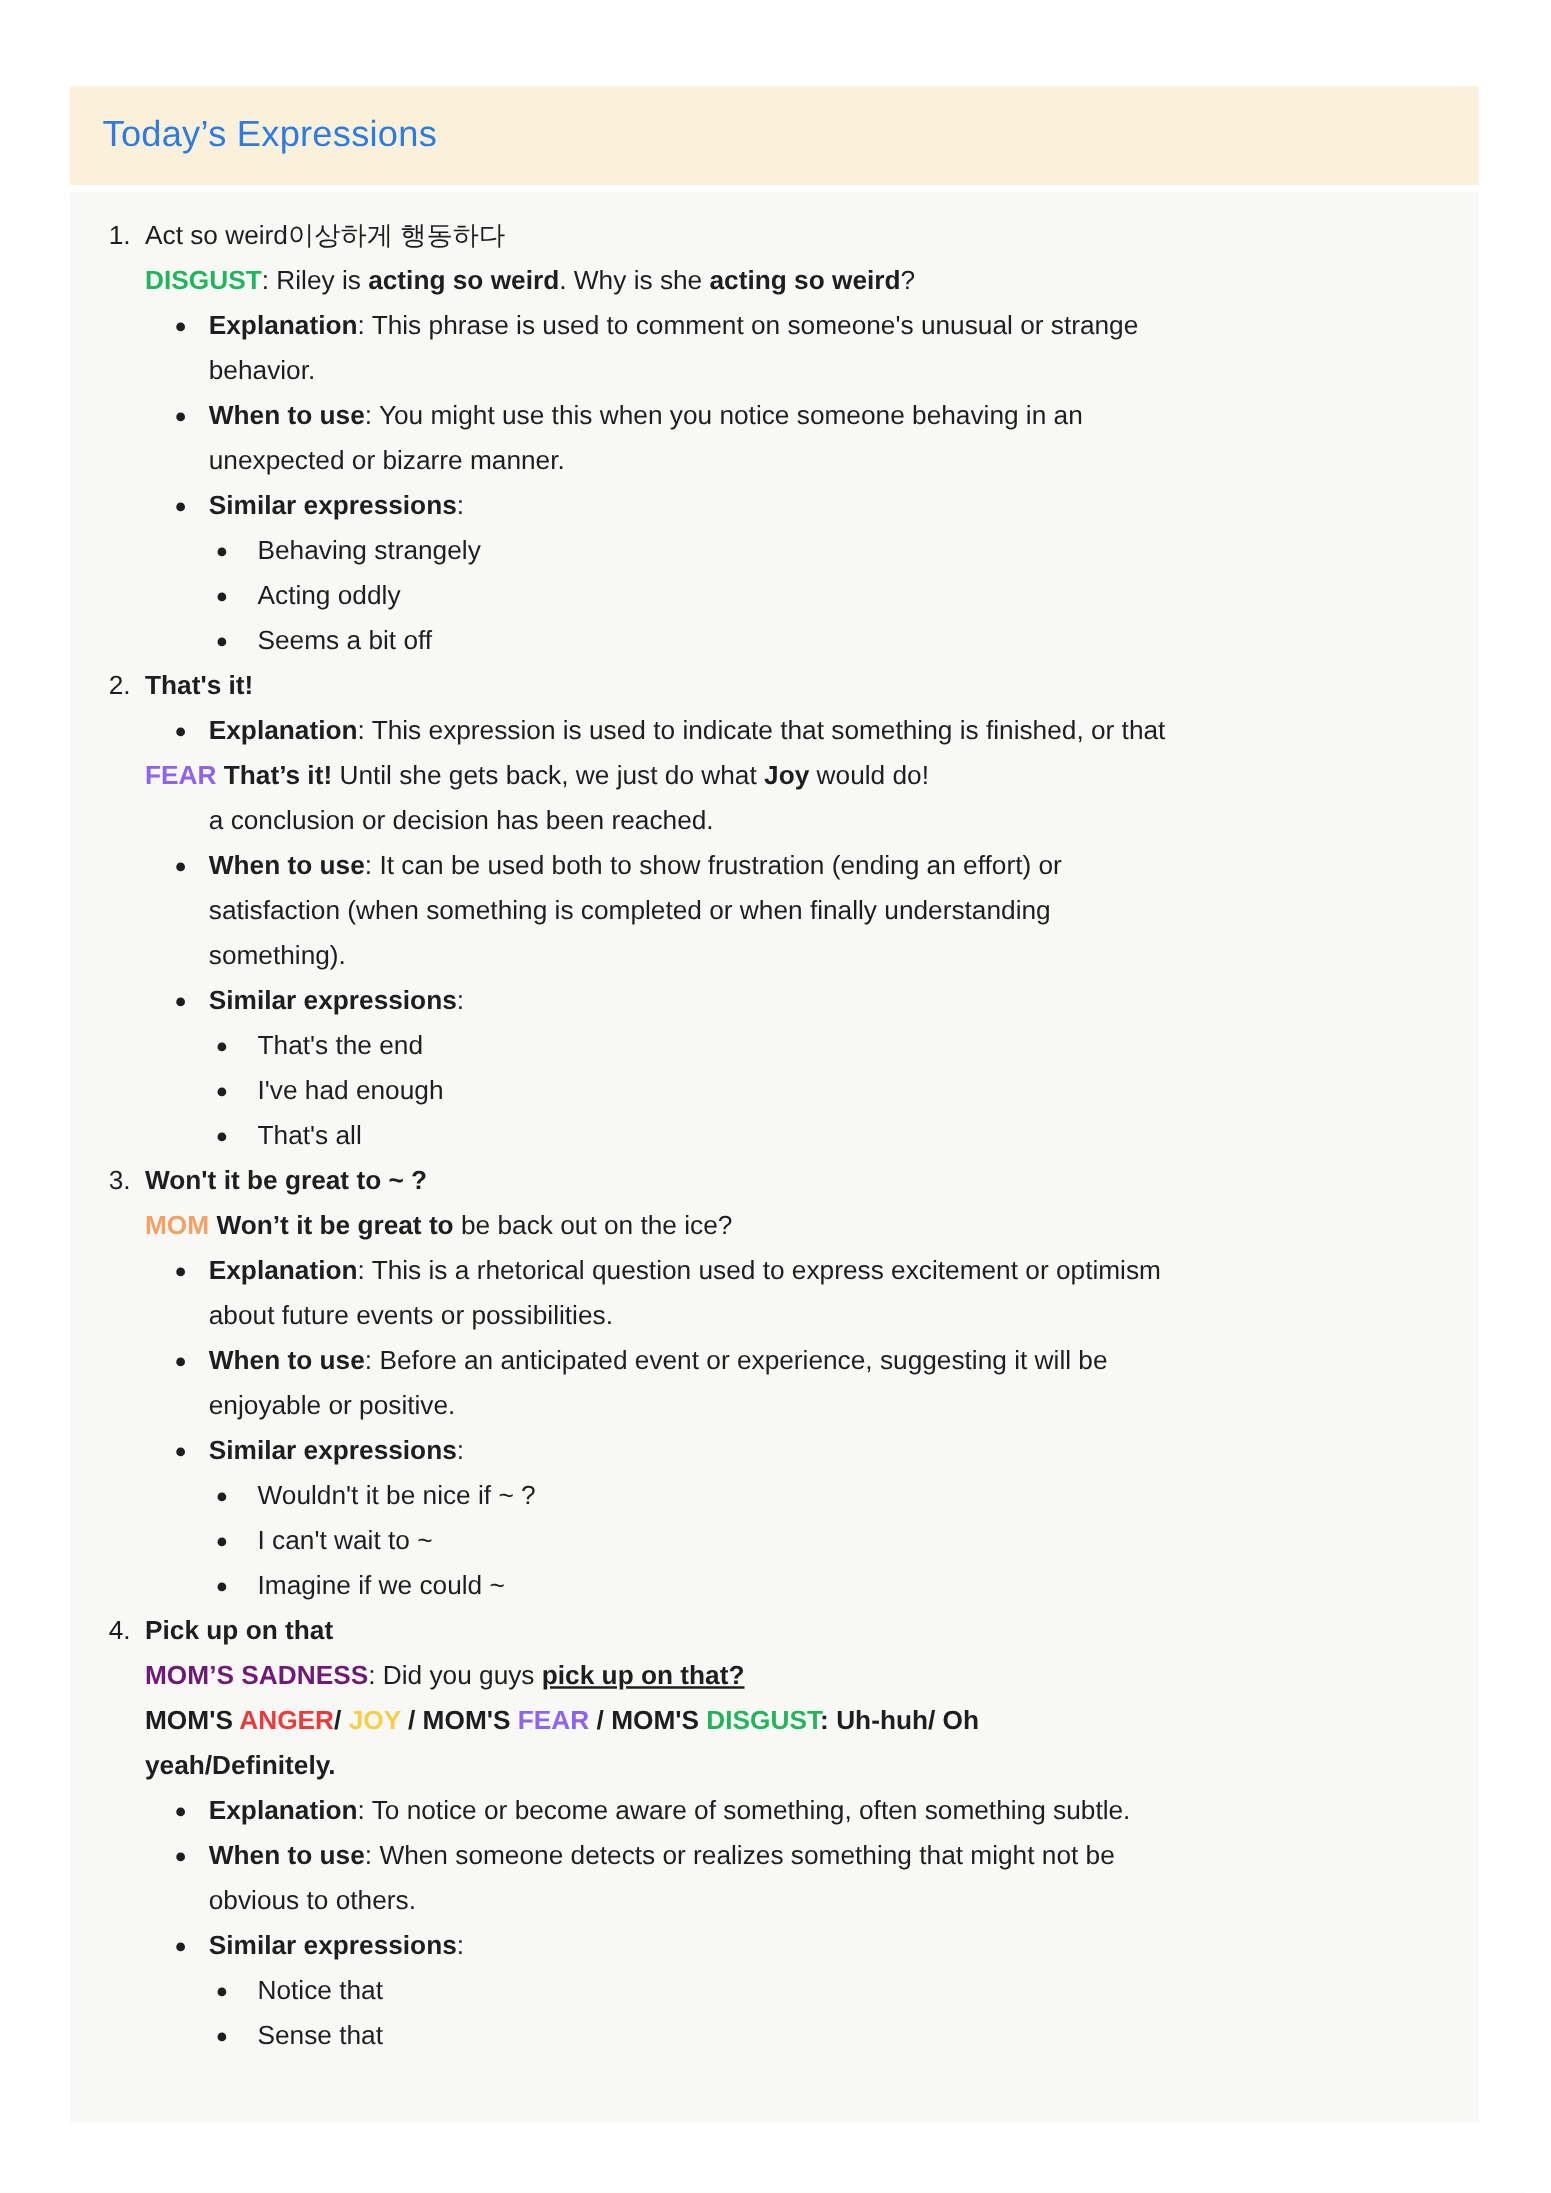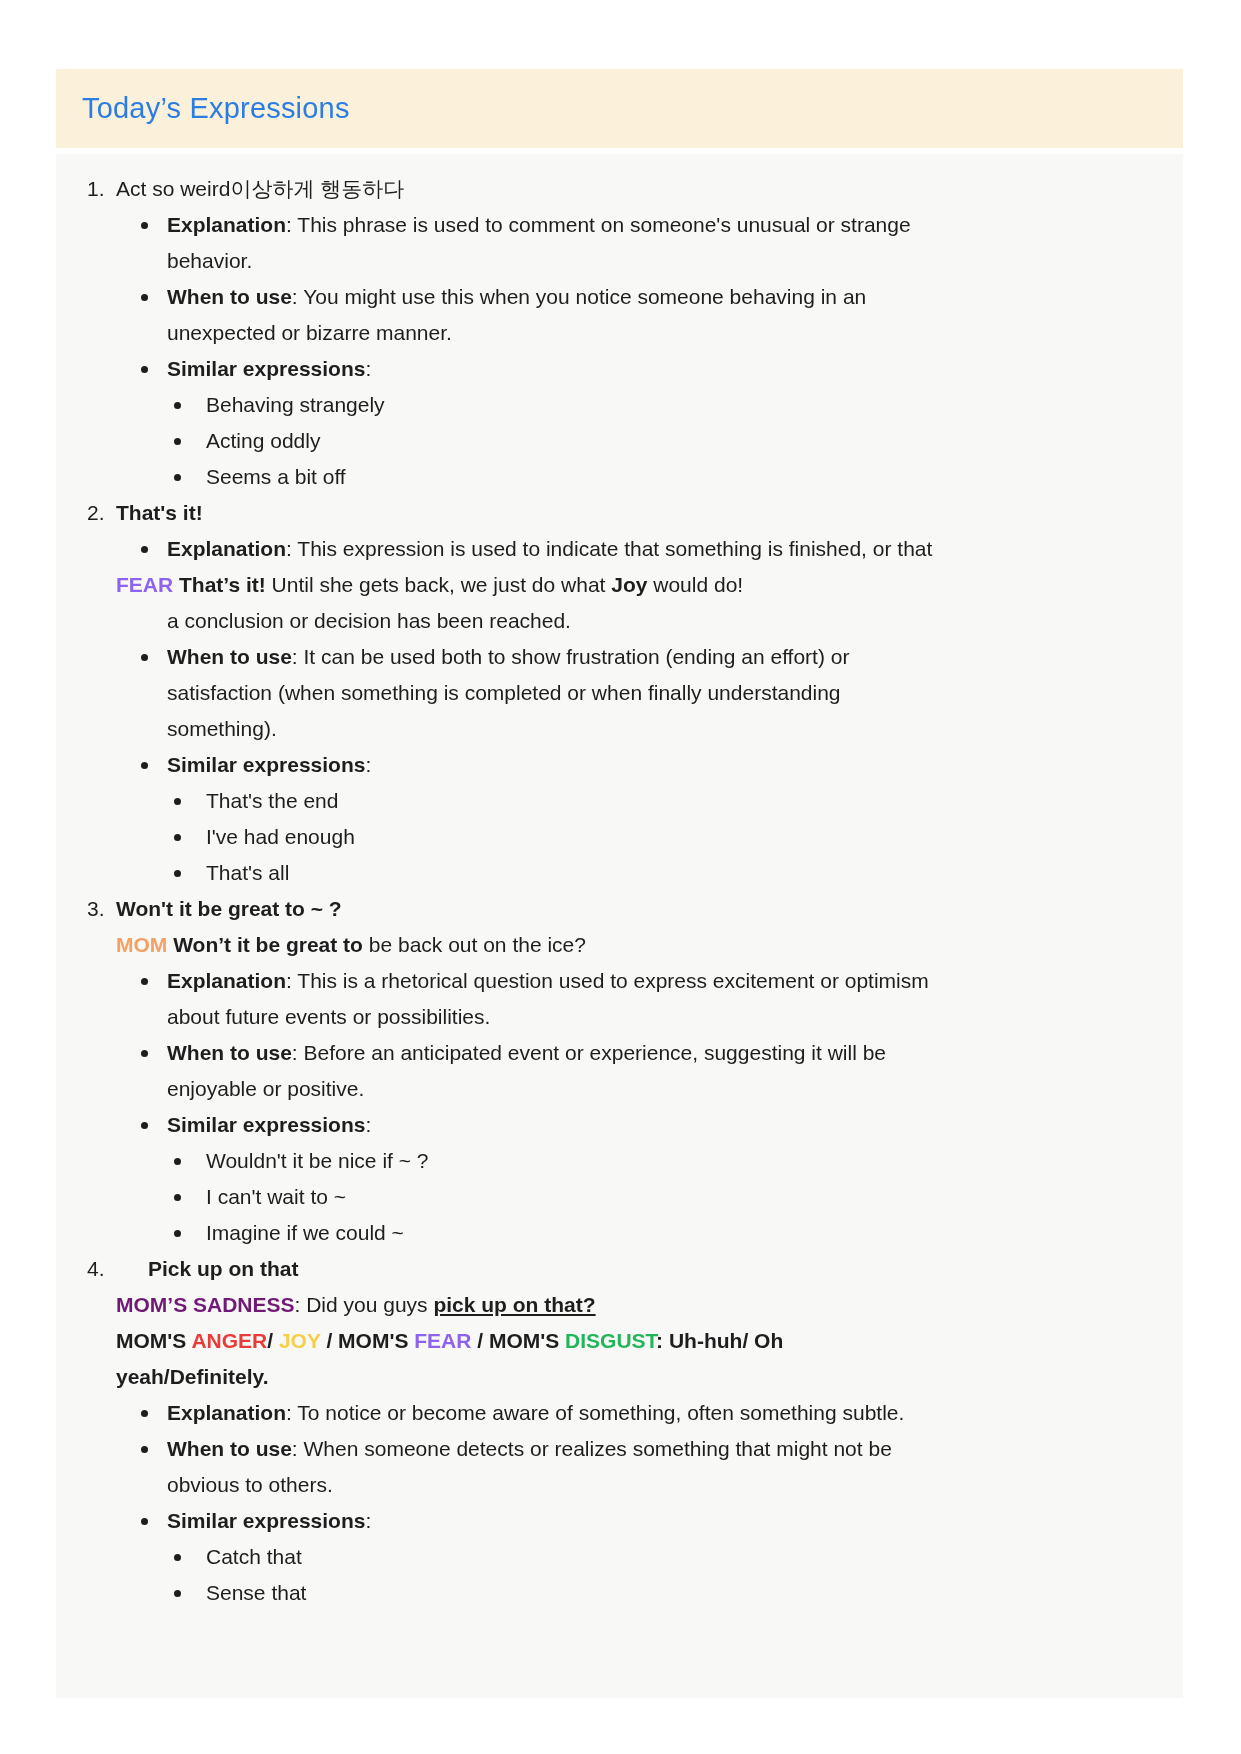--- a/index.html
+++ b/index.html
@@ -61,20 +61,21 @@
 </head>
 <body>
 
 <div class="banner">
   <span class="banner-title">Today’s Expressions</span>
 </div>
 
 <div class="content">
   <div>
       <div class="line item"><span class="num">1.</span><span>Act so weird</span><span style="">이상하게 행동하다</span></div>
+      <div class="line cont"><span style="font-weight: 700; color: rgb(35, 181, 90);">DISGUST</span><span>: Riley is </span><span style="font-weight: 700;">acting so weird</span><span>. Why is she </span><span style="font-weight: 700;">acting so weird</span><span>?</span></div>
       <div class="line b1"><span class="dot"></span><span style="font-weight: 700;">Explanation</span><span>: This phrase is used to comment on someone's unusual or strange</span></div>
       <div class="line b1c"><span>behavior.</span></div>
       <div class="line b1"><span class="dot"></span><span style="font-weight: 700;">When to use</span><span>: You might use this when you notice someone behaving in an</span></div>
       <div class="line b1c"><span>unexpected or bizarre manner.</span></div>
       <div class="line b1"><span class="dot"></span><span style="font-weight: 700;">Similar expressions</span><span>:</span></div>
       <div class="line b2"><span class="dot"></span><span>Behaving strangely</span></div>
       <div class="line b2"><span class="dot"></span><span>Acting oddly</span></div>
       <div class="line b2"><span class="dot"></span><span>Seems a bit off</span></div>
       <div class="line item"><span class="num">2.</span><span style="font-weight: 700;">That's it!</span></div>
       <div class="line b1"><span class="dot"></span><span style="font-weight: 700;">Explanation</span><span>: This expression is used to indicate that something is finished, or that</span></div>
@@ -90,24 +91,24 @@
       <div class="line item"><span class="num">3.</span><span style="font-weight: 700;">Won't it be great to ~ ?</span></div>
       <div class="line cont"><span style="font-weight: 700; color: rgb(245, 161, 100);">MOM </span><span style="font-weight: 700;">Won’t it be great to</span><span> be back out on the ice?</span></div>
       <div class="line b1"><span class="dot"></span><span style="font-weight: 700;">Explanation</span><span>: This is a rhetorical question used to express excitement or optimism</span></div>
       <div class="line b1c"><span>about future events or possibilities.</span></div>
       <div class="line b1"><span class="dot"></span><span style="font-weight: 700;">When to use</span><span>: Before an anticipated event or experience, suggesting it will be</span></div>
       <div class="line b1c"><span>enjoyable or positive.</span></div>
       <div class="line b1"><span class="dot"></span><span style="font-weight: 700;">Similar expressions</span><span>:</span></div>
       <div class="line b2"><span class="dot"></span><span>Wouldn't it be nice if ~ ?</span></div>
       <div class="line b2"><span class="dot"></span><span>I can't wait to ~</span></div>
       <div class="line b2"><span class="dot"></span><span>Imagine if we could ~</span></div>
-      <div class="line item"><span class="num">4.</span><span style="font-weight: 700; margin-left: 32px;">Pick up on that</span></div>
+      <div class="line item"><span class="num">4.</span><span style="font-weight: 700;">Pick up on that</span></div>
       <div class="line cont"><span style="font-weight: 700; color: #701a75;">MOM’S SADNESS</span><span>: Did you guys </span><span style="font-weight: 700; text-decoration: underline;">pick up on that?</span></div>
       <div class="line cont"><span style="font-weight: 700;">MOM'S </span><span style="font-weight: 700; color: rgb(234, 59, 59);">ANGER</span><span style="font-weight: 700;">/ </span><span style="font-weight: 700; color: rgb(246, 206, 71);">JOY</span><span style="font-weight: 700;"> / </span><span style="font-weight: 700;">MOM'S </span><span style="font-weight: 700; color: rgb(141, 99, 240);">FEAR</span><span style="font-weight: 700;"> / </span><span style="font-weight: 700;">MOM'S </span><span style="font-weight: 700; color: rgb(35, 181, 90);">DISGUST</span><span style="font-weight: 700;">: </span><span style="font-weight: 700;">Uh-huh/ Oh</span></div>
       <div class="line cont"><span style="font-weight: 700;">yeah/Definitely.</span></div>
       <div class="line b1"><span class="dot"></span><span style="font-weight: 700;">Explanation</span><span>: To notice or become aware of something, often something subtle.</span></div>
       <div class="line b1"><span class="dot"></span><span style="font-weight: 700;">When to use</span><span>: When someone detects or realizes something that might not be</span></div>
       <div class="line b1c"><span>obvious to others.</span></div>
       <div class="line b1"><span class="dot"></span><span style="font-weight: 700;">Similar expressions</span><span>:</span></div>
-      <div class="line b2"><span class="dot"></span><span>Catch that</span></div>
+      <div class="line b2"><span class="dot"></span><span>Notice that</span></div>
       <div class="line b2"><span class="dot"></span><span>Sense that</span></div>
     </div>
 </div>
 
 </body></html>

